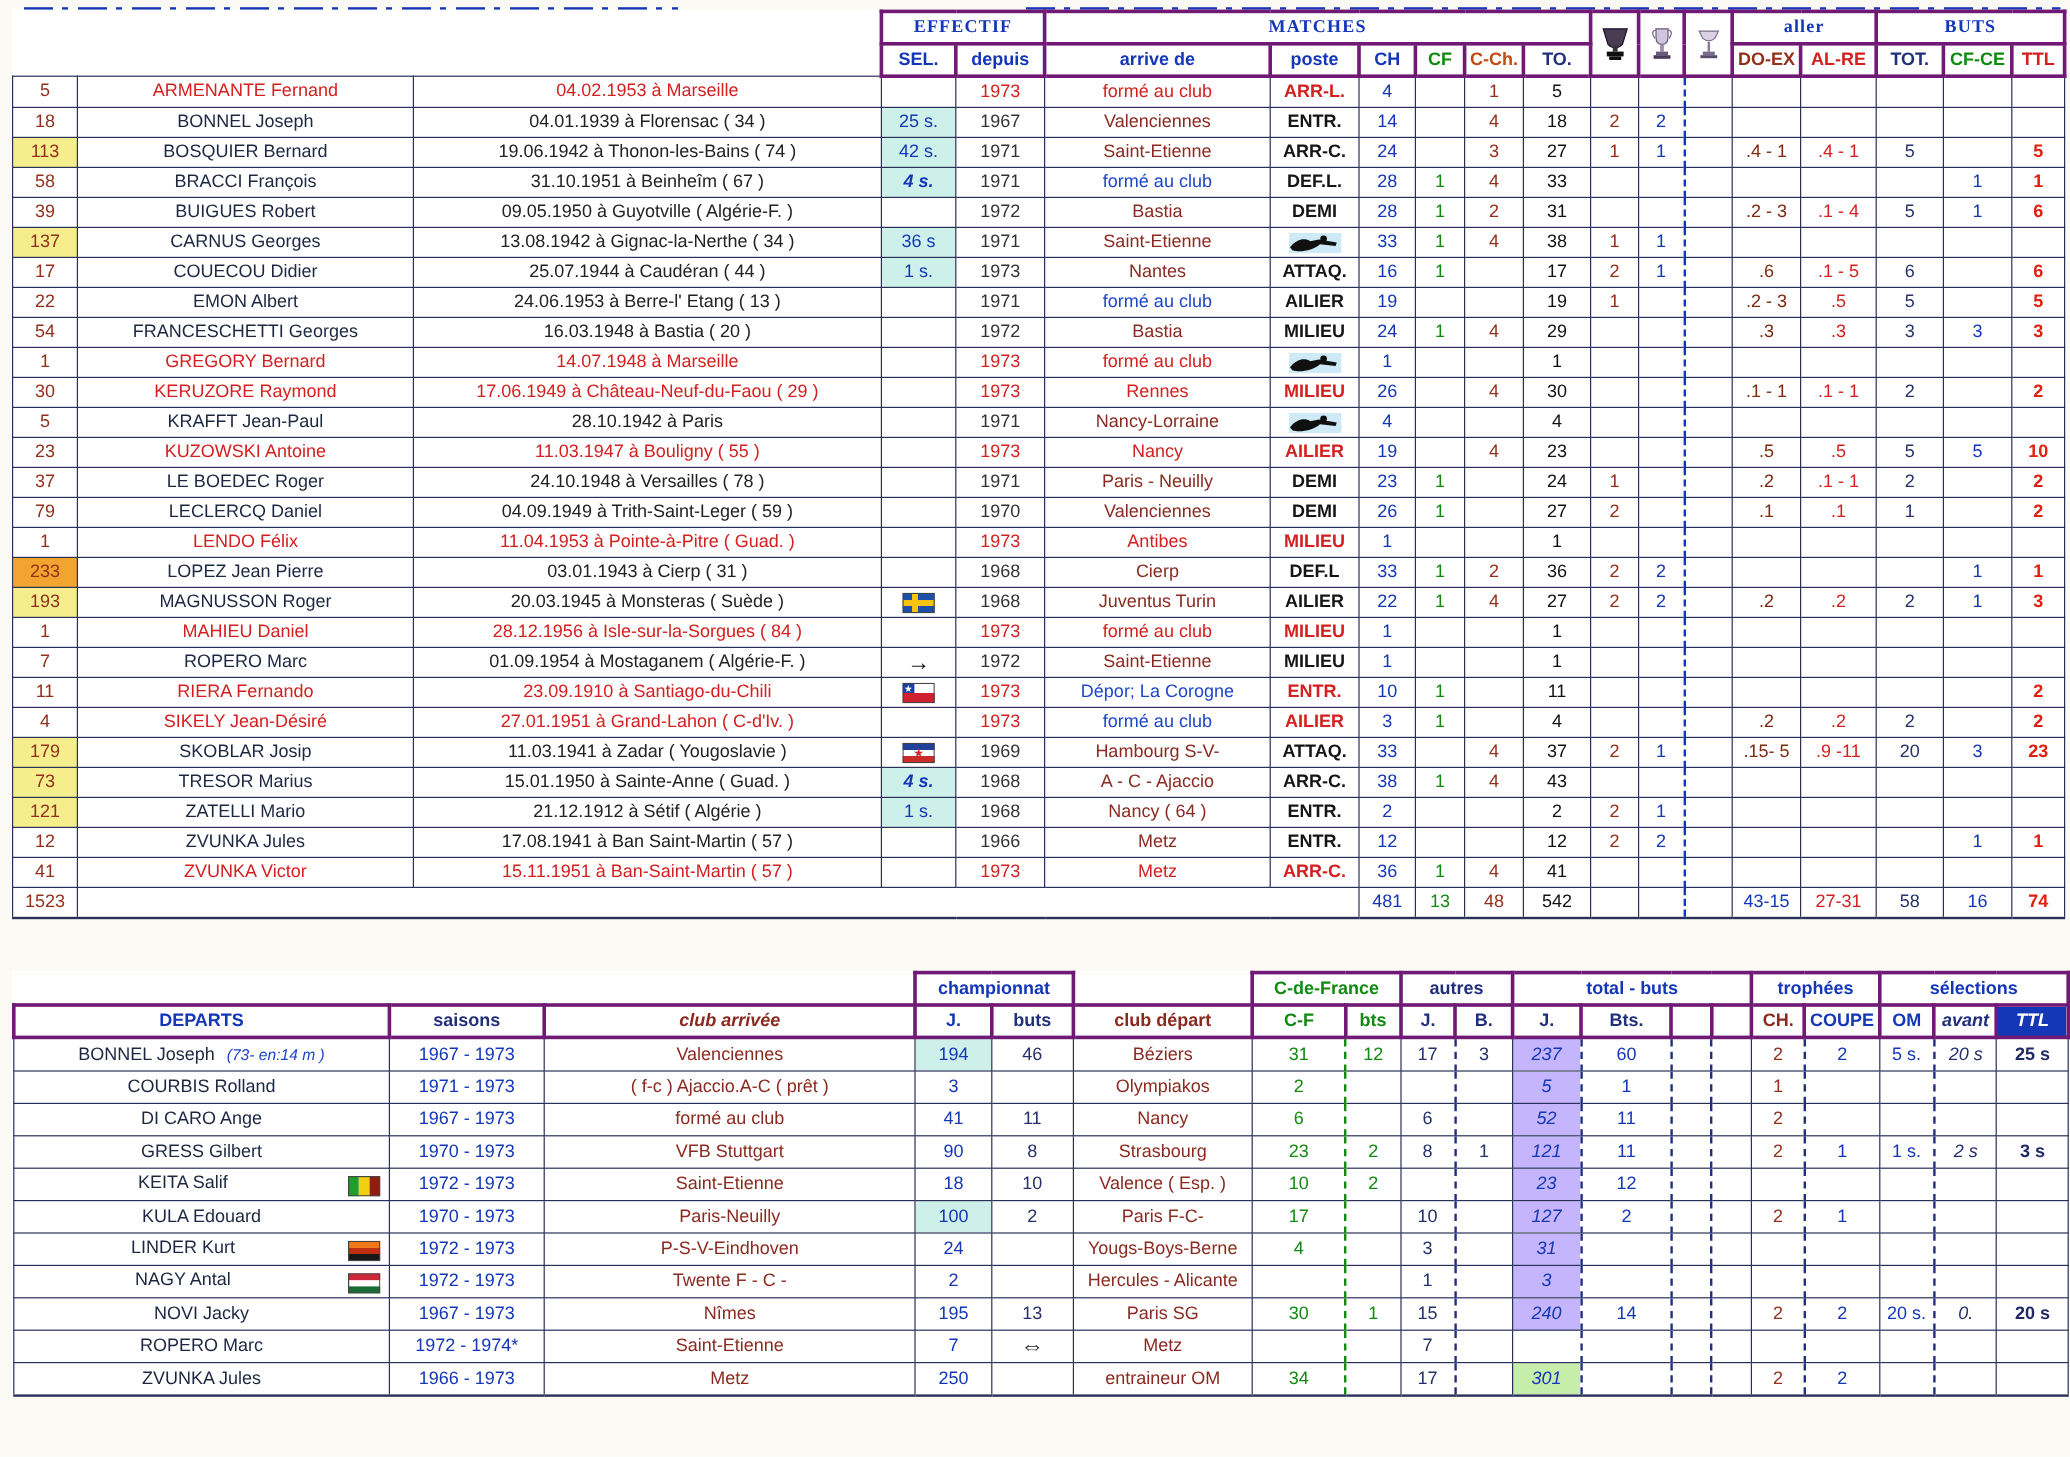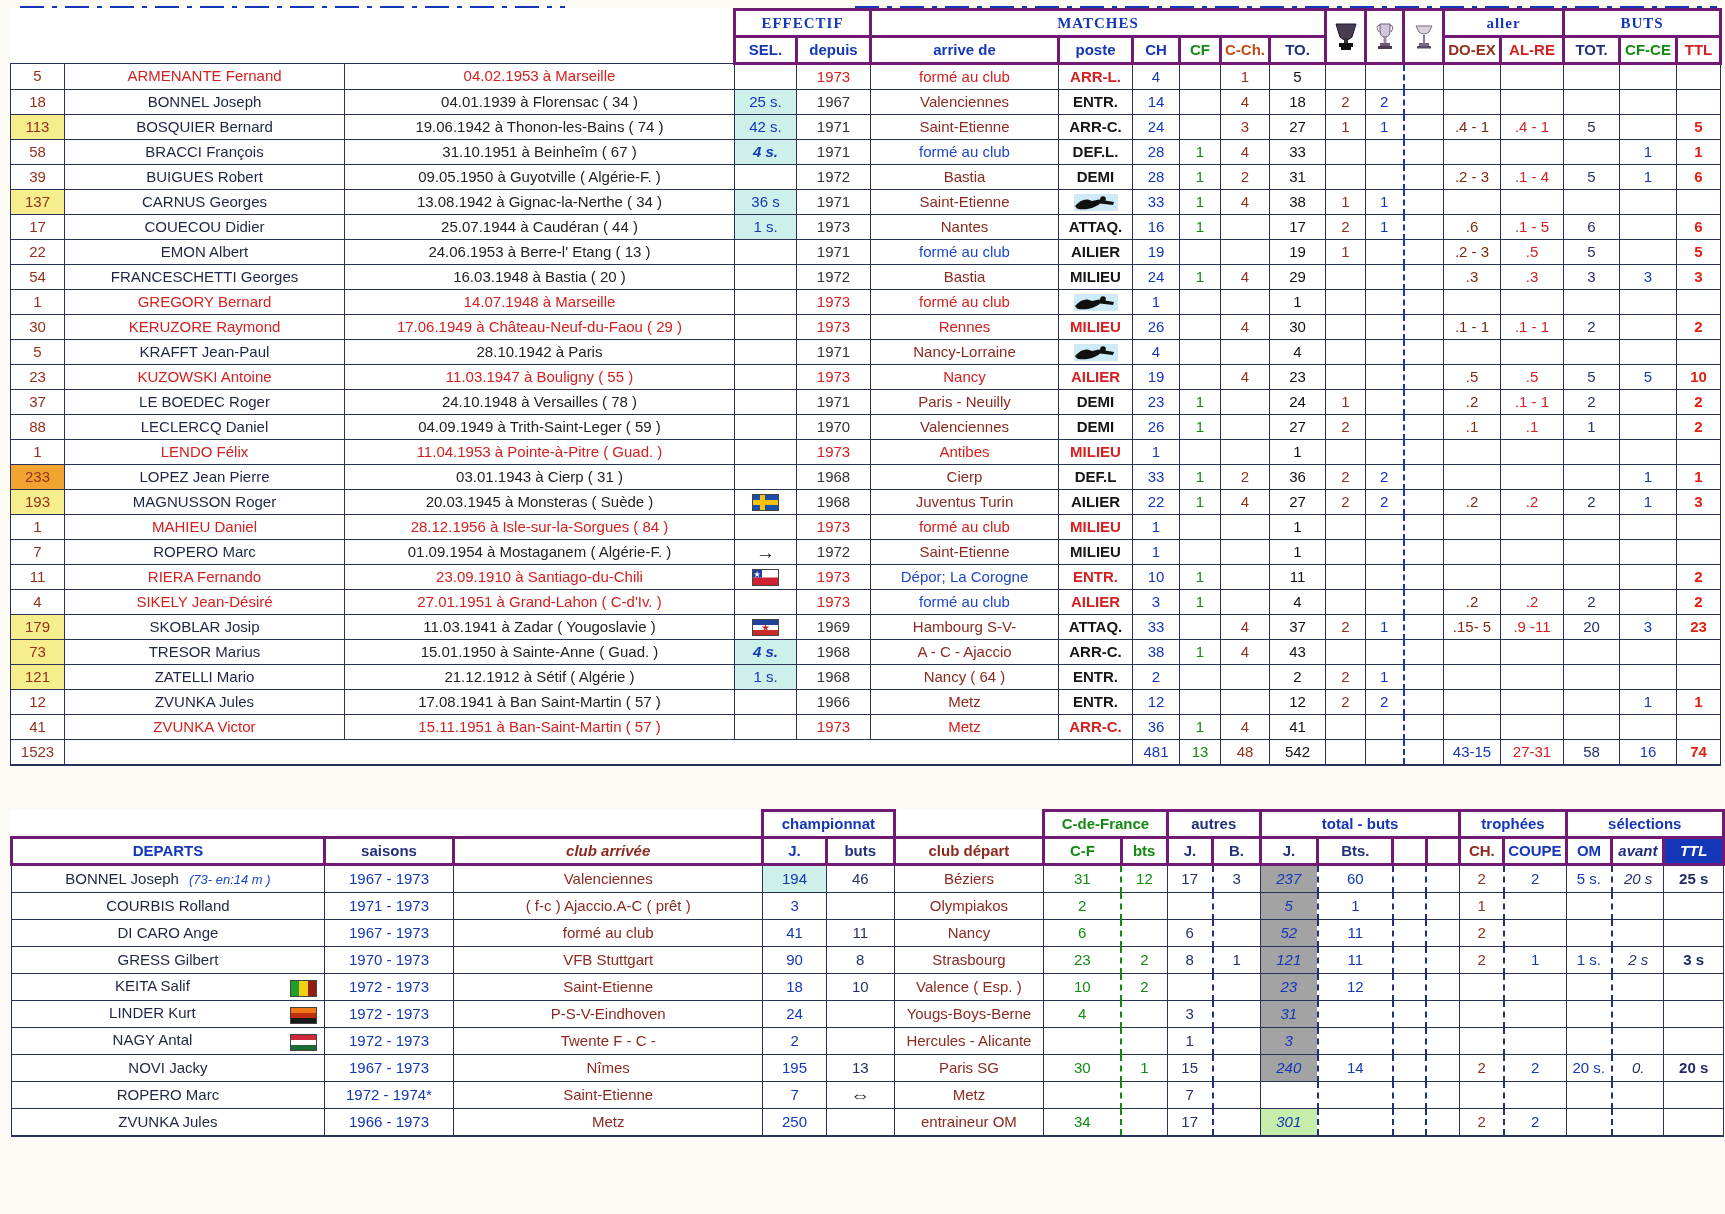--- a/index.html
+++ b/index.html
@@ -45,21 +45,21 @@
   .bname{color:#1d2742}
   .note{color:#1d46c8;font-style:italic;font-size:13px;margin-left:10px}
   .flag{float:right;margin:2px 4px 0 0;line-height:0}
   .sais{color:#1437b8}
   .arr,.depc{color:#8a2a20}
   .jcell{color:#1437b8}.jbg{background:#cdf0ea}
   .butsc{color:#26306a}
   .cfg{color:#128a12}
   .ajc{color:#26306a}
   .tj{color:#1437b8;font-style:italic}
-  .tjfill{background:#a3a3a3}.tjg{background:#c6edaa !important}
+  .tjfill{background:#c4b5fd}.tjg{background:#c6edaa !important}
   .tbts{color:#1437b8;}
   .chc{color:#93301c}.coupec{color:#1437b8}.omc{color:#1437b8}
   .avantc{color:#26306a;font-style:italic}
   .ttlb{color:#222a66;font-weight:bold}
   #top-table tbody tr:last-child td,#bottom-table tbody tr:last-child td{border-bottom:2px solid #2a3158}
   .retourbox{position:absolute;left:12px;top:10px;width:552px;height:52px;border:2px solid #1437b8;background:#fff;z-index:2}
   .retourbox .r1{font-size:20px;font-style:italic;font-weight:bold;color:#1437b8;text-align:center;margin-top:2px}
   .retourbox .r2{font-size:15px;font-style:italic;color:#8a2a20;text-align:center}
   .retourbox .yr{color:#d42020;font-weight:bold}
   .arr1{font-weight:bold;font-size:19px;color:#111;line-height:1}
@@ -441,21 +441,21 @@
           <td class="t1v">1</td>
           <td class="t2v"></td>
           <td class="dashL"></td>
           <td class="doex">.2</td>
           <td class="alre">.1 - 1</td>
           <td class="totc">2</td>
           <td class="cfce"></td>
           <td class="ttl">2</td>
         </tr>
         <tr>
-          <td class="num">88</td>
+          <td class="num">79</td>
           <td class="name">LECLERCQ Daniel</td>
           <td class="birth">04.09.1949 à Trith-Saint-Leger ( 59 )</td>
           <td class="sel"></td>
           <td class="dep">1970</td>
           <td class="from-m">Valenciennes</td>
           <td class="poste">DEMI</td>
           <td class="ch">26</td>
           <td class="cf">1</td>
           <td class="cch"></td>
           <td class="to">27</td>
@@ -915,20 +915,41 @@
           <td class="tbts dashLn">12</td>
           <td class="dashLn"></td>
           <td class="dashLn"></td>
           <td class="chc"></td>
           <td class="coupec dashLn"></td>
           <td class="omc"></td>
           <td class="avantc dashLn"></td>
           <td class="ttlb"></td>
         </tr>
         <tr>
+          <td class="bname">KULA Edouard</td>
+          <td class="sais">1970 - 1973</td>
+          <td class="arr">Paris-Neuilly</td>
+          <td class="jcell jbg">100</td>
+          <td class="butsc">2</td>
+          <td class="depc">Paris F-C-</td>
+          <td class="cfg">17</td>
+          <td class="cfg dashLg"></td>
+          <td class="ajc">10</td>
+          <td class="ajc dashLn"></td>
+          <td class="tj tjfill">127</td>
+          <td class="tbts dashLn">2</td>
+          <td class="dashLn"></td>
+          <td class="dashLn"></td>
+          <td class="chc">2</td>
+          <td class="coupec dashLn">1</td>
+          <td class="omc"></td>
+          <td class="avantc dashLn"></td>
+          <td class="ttlb"></td>
+        </tr>
+        <tr>
           <td class="bname">LINDER Kurt<span class="flag"><span class="icn"><svg width="27" height="17">
                   <rect width="27" height="6" fill="#f07818"></rect>
                   <rect y="6" width="27" height="5" fill="#c03010"></rect>
                   <rect y="11" width="27" height="6" fill="#181818"></rect>
                   <rect x="0.5" y="0.5" width="26" height="16" fill="none" stroke="#444"></rect>
                 </svg></span></span></td>
           <td class="sais">1972 - 1973</td>
           <td class="arr">P-S-V-Eindhoven</td>
           <td class="jcell">24</td>
           <td class="butsc"></td>

